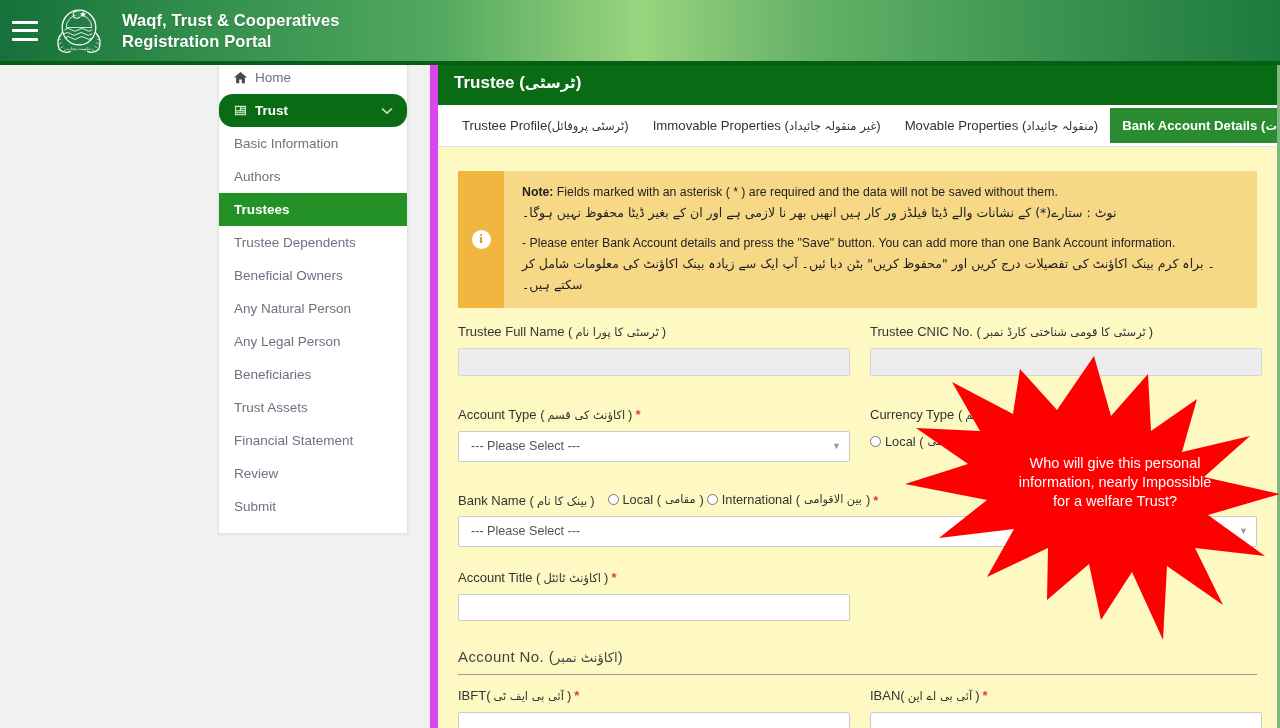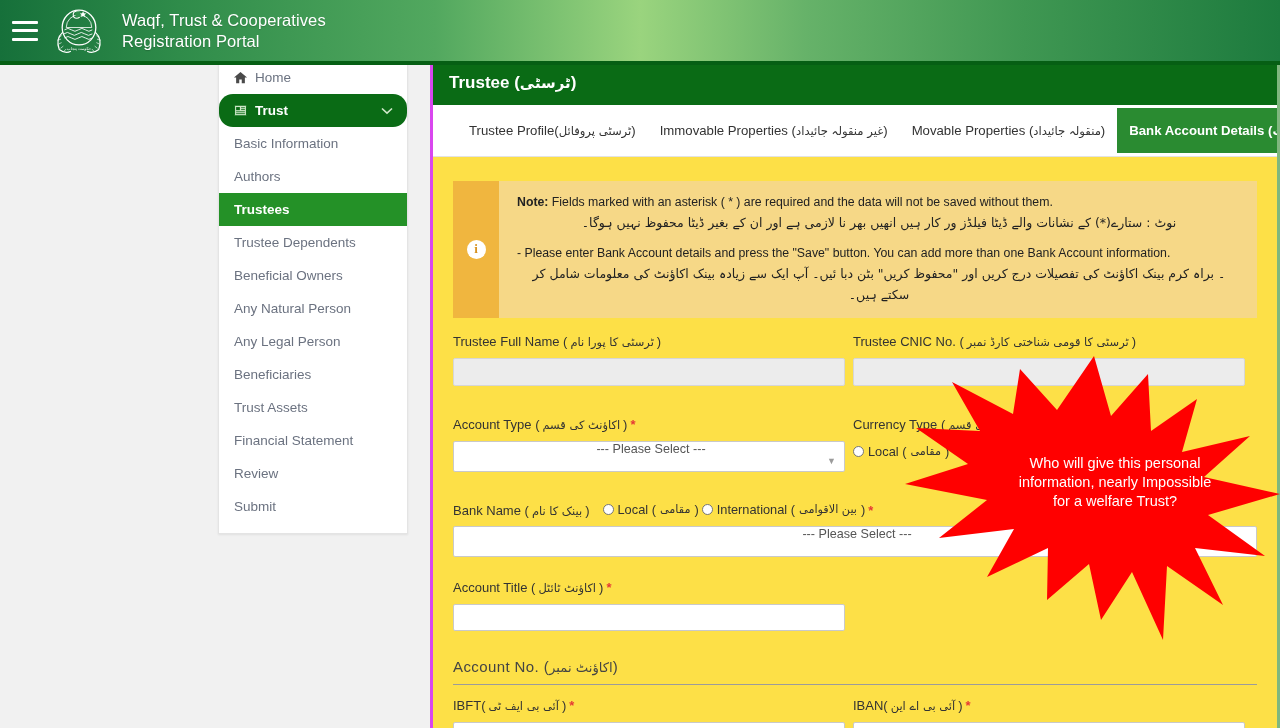--- a/index.html
+++ b/index.html
@@ -23,21 +23,21 @@
   }
   #hamburger {
     width: 26px; height: 20px; margin-left: 12px; margin-right: 12px;
     display: flex; flex-direction: column; justify-content: space-between;
     cursor: pointer;
   }
   #hamburger i { display: block; height: 3px; background: #fff; border-radius: 1px; }
   #crest { width: 58px; height: 58px; flex: 0 0 58px; }
   #brand {
     color: #ffffff; margin-left: 14px; line-height: 1.22;
-    font-size: 16.5px; font-weight: 400; letter-spacing: .1px;
+    font-size: 16.5px; font-weight: 700; letter-spacing: .1px;
     text-shadow: 0 1px 1px rgba(0,0,0,.18);
   }
 
   
   #sidebar {
     position: absolute; left: 218px; top: 61px; width: 190px;
     background: #ffffff;
     border: 1px solid #e4e4e4; border-top: none;
     box-shadow: 0 1px 2px rgba(0,0,0,.07);
     padding-bottom: 10px;
@@ -50,34 +50,34 @@
   }
   .nav-item .ic { width: 22px; flex: 0 0 22px; display: flex; align-items: center; }
   .nav-item.sub { padding-left: 15px; height: 33px; color: #6b7280; }
   .nav-item.active-dark { background: #0a6b15; color: #ffffff; font-weight: 700; border-radius: 14px; }
   .nav-item.active-green { background: #249127; color: #ffffff; font-weight: 700; }
   .nav-item .chev { margin-left: auto; margin-right: 14px; }
 
   
   #main {
     position: absolute; left: 430px; top: 61px; width: 850px; height: 667px;
-    background: #fde047;
-    border-left: 3px solid #d946ef;
+    background: #fef9c3;
+    border-left: 8px solid #d946ef;
     border-right: 3px solid #7fb77e;
     overflow: hidden;
     z-index: 20;
   }
   #panel-title {
     height: 44px; background: #0a6b15; color: #ffffff;
     display: flex; align-items: center; padding-left: 16px;
     font-size: 17px; font-weight: 700;
   }
   #tabstrip {
-    height: 52px; border-bottom: 1px solid #e3e3e3;
-    display: flex; align-items: stretch; padding-left: 24px;
+    height: 42px; border-bottom: 1px solid #e3e3e3;
+    display: flex; align-items: stretch; padding-left: 12px;
     background: #ffffff;
   }
   .tab {
     display: flex; align-items: center; padding: 0 12px;
     font-size: 13.2px; color: #333; cursor: pointer; white-space: nowrap;
   }
   .tab.selected { background: #2a8b31; color: #ffffff; font-weight: 700; margin: 3px 0; }
   .urdu { font-family: "DejaVu Sans", sans-serif; font-size: 0.88em; }
 
   
@@ -96,44 +96,44 @@
     border-left-color: #f0b63f;
   }
   .info-circle {
     width: 19px; height: 19px; border-radius: 50%; background: #ffffff;
     color: #d79321; font-size: 13px; font-weight: 700;
     display: flex; align-items: center; justify-content: center;
     font-family: "Liberation Serif", serif;
   }
   #note-body { padding: 12px 16px 12px 18px; flex: 1; font-size: 12.3px; color: #222; }
   .note-en { line-height: 1.5; }
-  .note-ur { text-align: center; direction: rtl; font-family: "DejaVu Sans", sans-serif;
+  .note-ur { text-align: left; direction: rtl; font-family: "DejaVu Sans", sans-serif;
              font-size: 12.5px; line-height: 1.7; margin-top: 1px; }
   .note-block + .note-block { margin-top: 10px; }
 
   
   #form { padding: 16px 20px 0 20px; }
-  .row { display: flex; gap: 8px; }
+  .row { display: flex; gap: 20px; }
   .col { width: 392px; flex: 0 0 392px; }
   .fld { margin-bottom: 13px; }
   .lbl {
     font-size: 13px; color: #333; margin-bottom: 5px;
     display: flex; align-items: baseline; flex-wrap: wrap; gap: 3px;
     min-height: 19px;
   }
   .req { color: #e53935; font-weight: 700; }
   .inp {
     width: 100%; height: 27px; border: 1px solid #c9c9c9; background: #ffffff;
     border-radius: 2px;
   }
   .inp.readonly { background: #ececec; height: 28px; border-color: #d6d6d6; }
   .sel {
     width: 100%; height: 31px; border: 1px solid #c9c9c9; background: #ffffff;
     border-radius: 2px; display: flex; align-items: center;
-    padding: 0 8px 0 12px; font-size: 12.6px; color: #555; cursor: pointer; flex-direction: column;
+    padding: 0 8px 0 12px; font-size: 12.6px; color: #555; cursor: pointer;
   }
   .sel .caret { margin-left: auto; color: #9b9b9b; font-size: 9px; }
   .radio { display: inline-flex; align-items: center; gap: 4px; font-size: 12.8px; color: #333; }
   .radio .dot {
     width: 11px; height: 11px; border: 1px solid #767676; border-radius: 50%;
     display: inline-block; background: #fff;
   }
   .radiogroup { display: flex; align-items: center; height: 22px; }
   .section-head { font-size: 15px; color: #444; letter-spacing: .4px; margin-top: 14px; }
   hr.divider { border: none; border-top: 1px solid #9b9b9b; margin: 9px 0 13px 0; }

